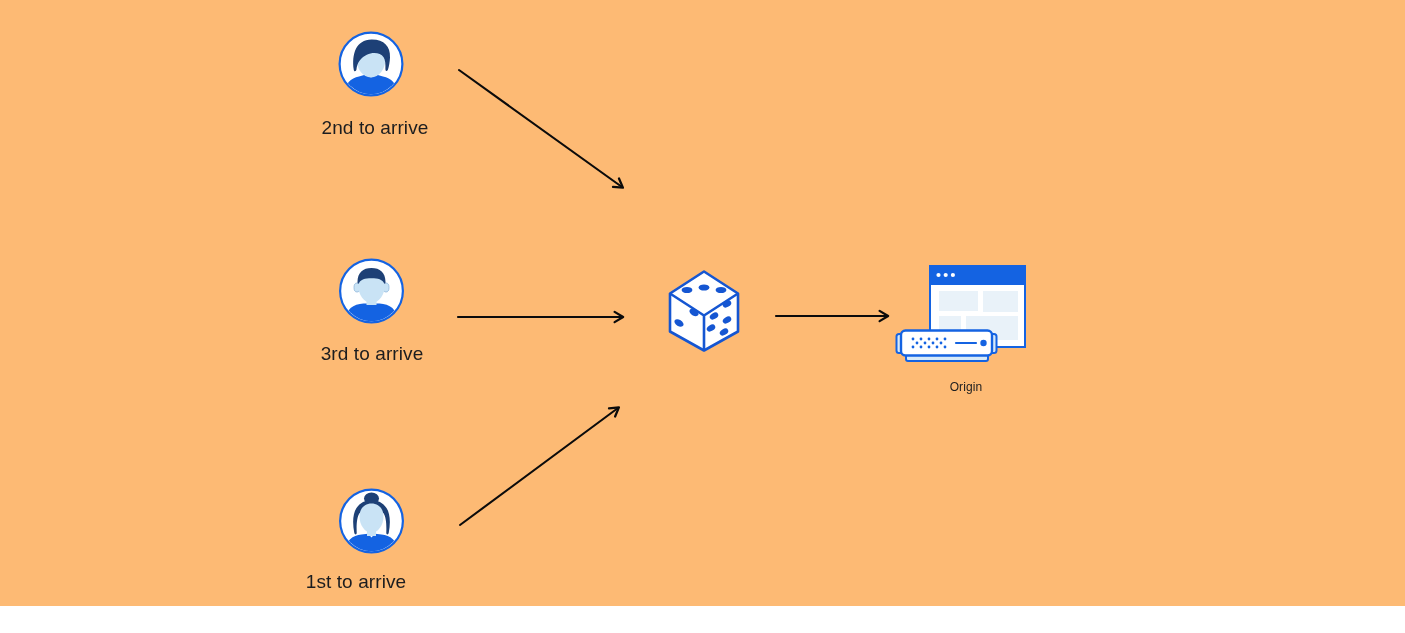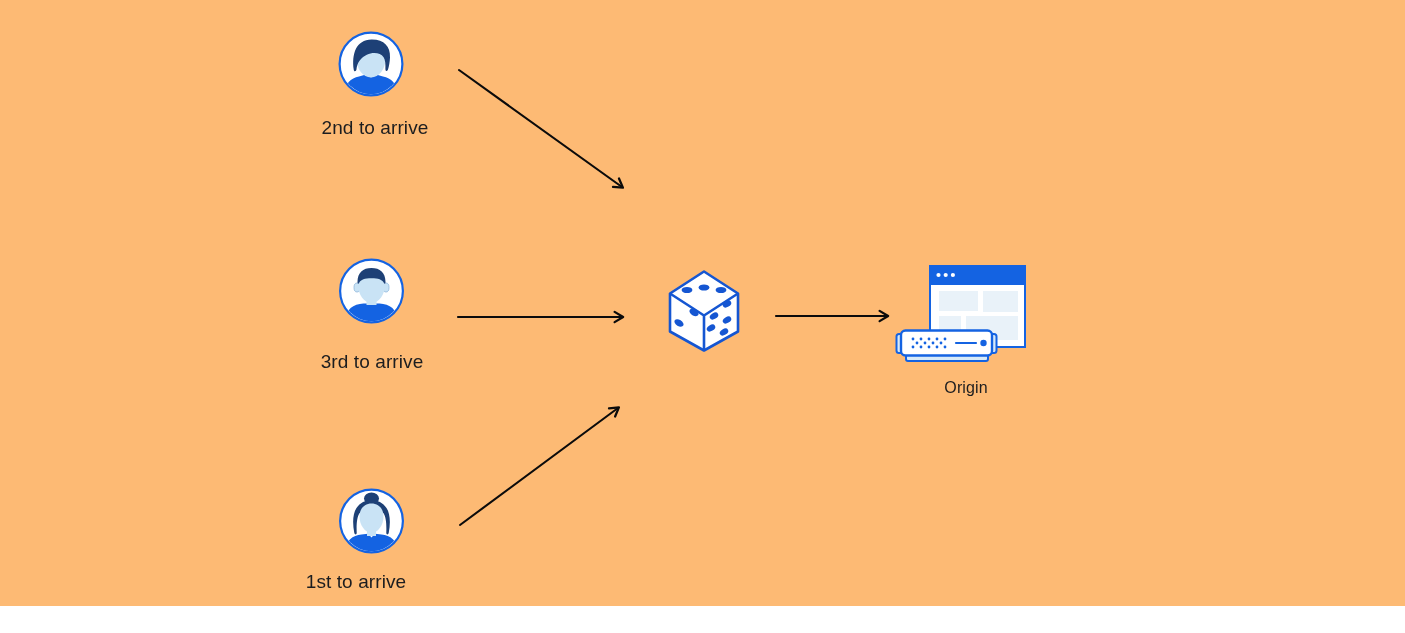--- a/index.html
+++ b/index.html
@@ -12,21 +12,21 @@
   .canvas svg.gfx { position:absolute; left:0; top:0; }
   .label {
     position:absolute;
     transform:translateX(-50%);
     font-size:19px;
     line-height:21px;
     color:#1c1d1f;
     white-space:nowrap;
     letter-spacing:0.1px;
   }
-  .origin-label { font-size:16px; }
+  .origin-label { font-size:12px; }
 </style>
 </head>
 <body>
 
 <div class="canvas">
 
   <svg class="gfx" width="1405" height="633" viewBox="0 0 1405 633">
     <defs>
       <clipPath id="avclip">
           <circle cx="33" cy="33" r="30.2"></circle>
@@ -126,16 +126,16 @@
           <circle cx="929" cy="347" r="1.4"></circle>
           <circle cx="937" cy="347" r="1.4"></circle>
           <circle cx="945" cy="347" r="1.4"></circle>
       </g>
       <path d="M956,343 L976,343" stroke="#1463e2" stroke-width="2.2" stroke-linecap="round"></path>
       <circle cx="983.5" cy="343" r="3.2" fill="#1463e2"></circle>
     </g>
   </svg>
 
   <div class="label" style="left:375px; top:117px;">2nd to arrive</div>
-  <div class="label" style="left:372px; top:343px;margin-top:8px;">3rd to arrive</div>
+  <div class="label" style="left:372px; top:343px;">3rd to arrive</div>
   <div class="label" style="left:356px; top:571px;">1st to arrive</div>
   <div class="label origin-label" style="left:966px; top:377px;">Origin</div>
 </div>
 
 </body></html>

